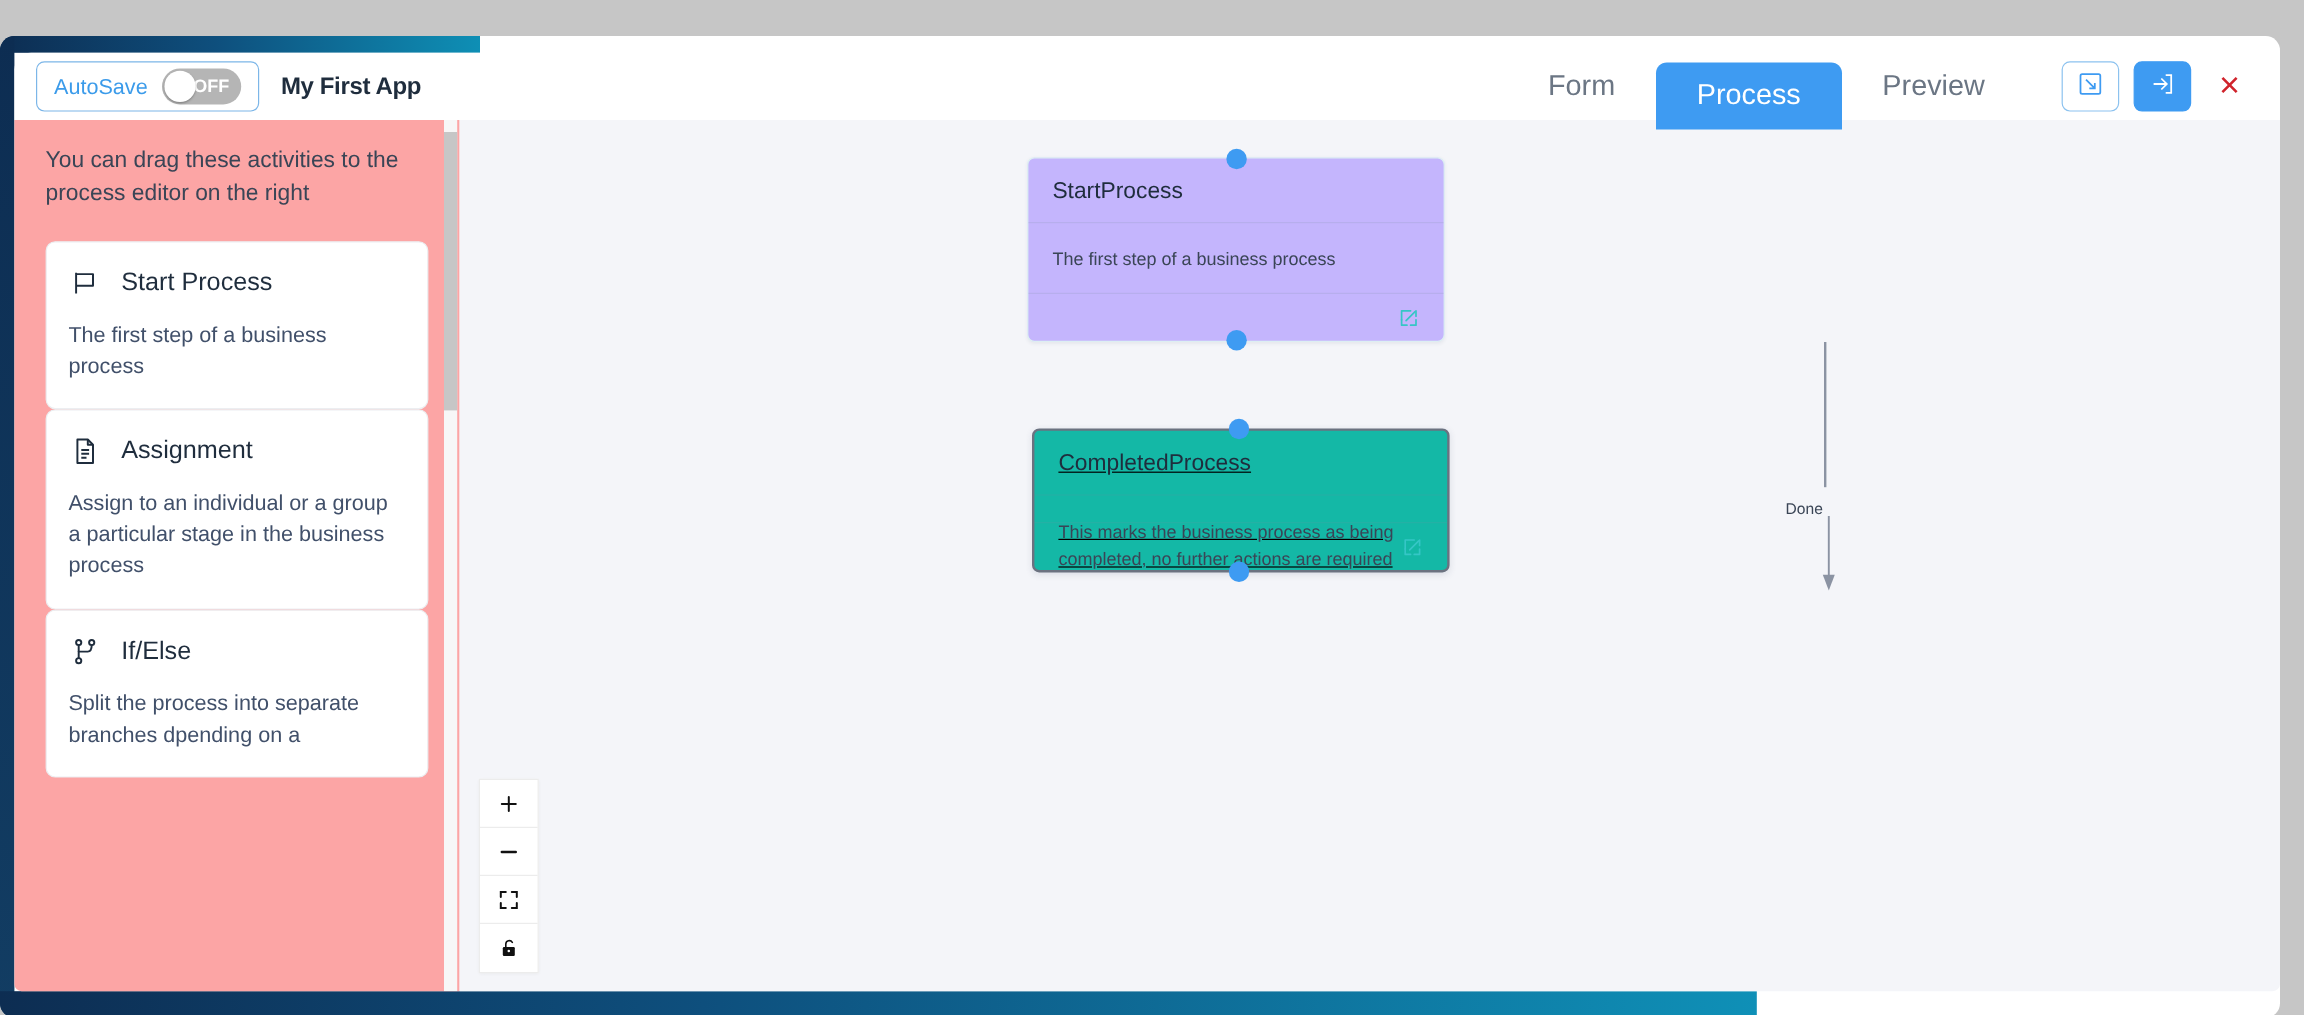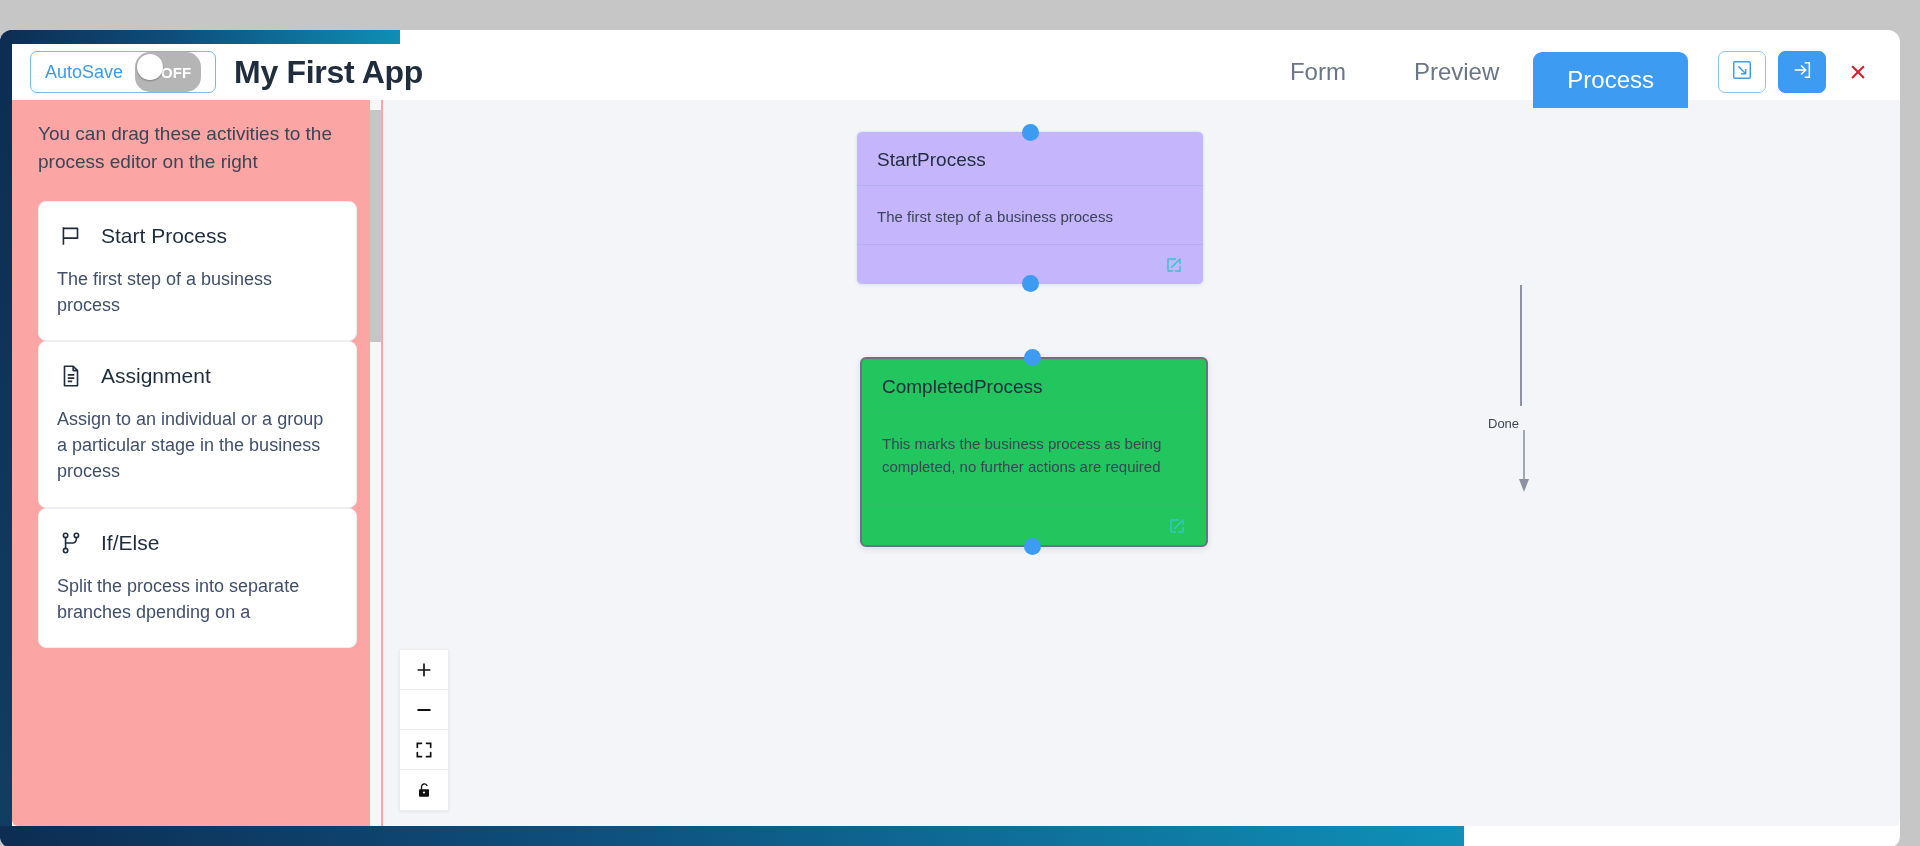--- a/index.html
+++ b/index.html
@@ -60,39 +60,39 @@
     border-radius: 7px;
     padding: 9px 14px;
     height: 42px;
   }
   #autosave-label {
     color: #3b9bea;
     font-size: 18px;
   }
   #autosave-toggle {
     position: relative;
-    width: 66px; height: 40px;
+    width: 66px; height: 30px;
     background: #b5b5b5;
     border-radius: 15px;
     display: flex; align-items: center; justify-content: flex-end;
   }
   #autosave-toggle .knob {
     position: absolute; left: 2px; top: 2px;
     width: 26px; height: 26px; border-radius: 50%;
     background: #ffffff;
     box-shadow: 0 1px 2px rgba(0,0,0,.3);
   }
   #autosave-toggle .state-text {
     font-size: 15px; color: #ffffff; font-weight: 600;
     margin-right: 10px;
   }
 
   #app-title {
     margin-left: 18px;
-    font-size: 32px;
+    font-size: 20px;
     font-weight: 600;
     color: #1f2d3d;
     letter-spacing: -0.3px;
   }
 
   #tabs {
     margin-left: auto;
     display: flex; align-items: stretch;
     height: 56px;
   }
@@ -210,24 +210,25 @@
   }
   #node-start {
     left: 473px; top: 31px;
     width: 348px; height: 154px;
     background: #c4b5fd;
     border: 1px solid #ddeef3;
     box-shadow: 0 1px 3px rgba(40,60,90,.07);
   }
   #node-completed {
     left: 477px; top: 257px;
-    width: 348px; height: 190px;
-    background: #22c55e;
+    width: 348px; height: 120px;
+    background: #14b8a6;
     border: 2px solid #6b7280;
     box-shadow: 0 2px 6px rgba(40,60,90,.12);
+    text-decoration: underline;
   }
   .node-title {
     font-size: 19px; color: #1f2d3d;
     padding: 17px 20px 14px 20px;
   }
   .node-divider { height: 1px; background: rgba(120,140,160,.17); }
   .node-body {
     padding: 20px 20px 0 20px;
     font-size: 15px; color: #3a4556; line-height: 1.5;
   }
@@ -290,22 +291,22 @@
       <span id="autosave-toggle">
         <span class="knob"></span>
         <span class="state-text">OFF</span>
       </span>
     </div>
 
     <div id="app-title">My First App</div>
 
     <div id="tabs">
       <div class="tab">Form</div>
+      <div class="tab active">Process</div>
       <div class="tab">Preview</div>
-      <div class="tab active">Process</div>
     </div>
 
     <div id="header-actions">
       <div class="icon-btn outlined">
         <span>
           <svg width="22" height="22" viewBox="0 0 24 24" fill="none" stroke="#3e9bf2" stroke-width="1.6">
             <rect x="3" y="3" width="18" height="18" rx="1.5"></rect>
             <path d="M8 8 L16 16 M16 11 L16 16 L11 16"></path>
           </svg>
         </span>

